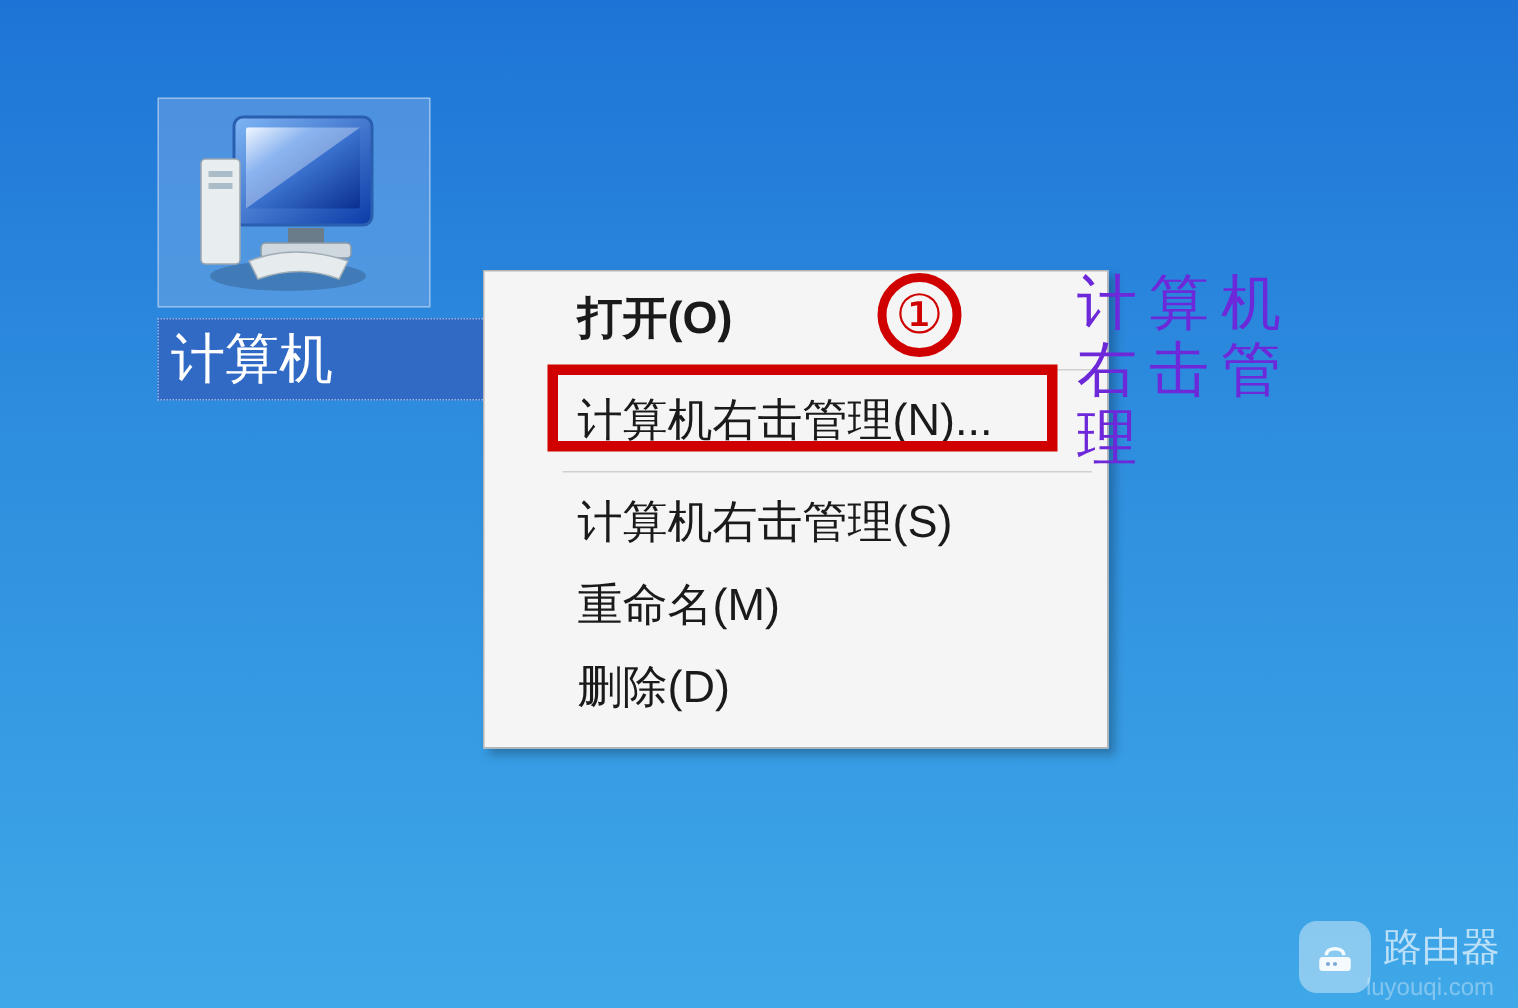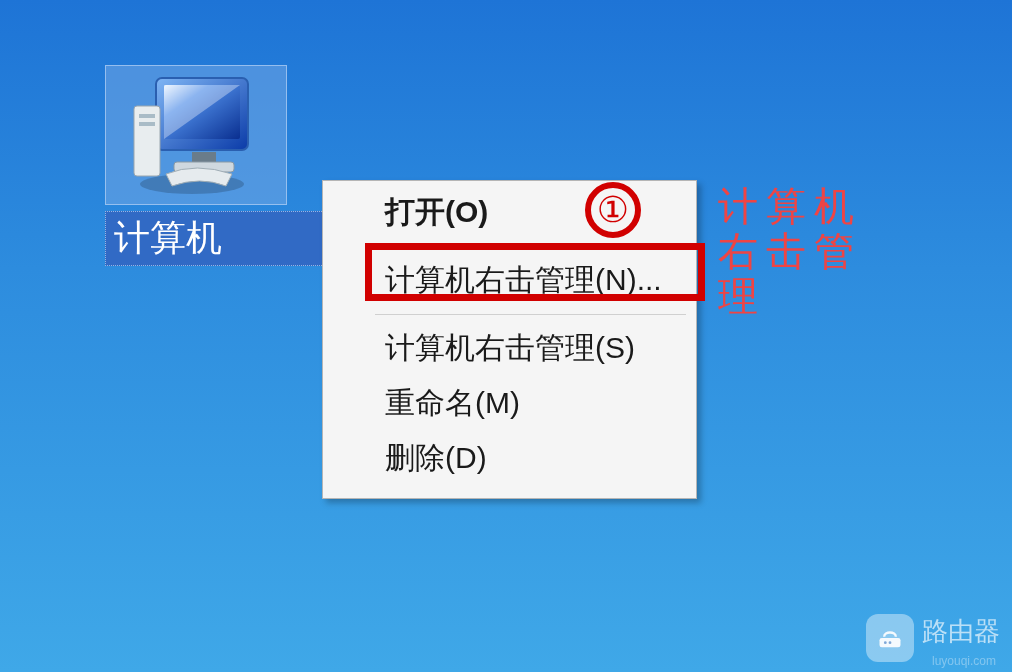--- a/index.html
+++ b/index.html
@@ -33,21 +33,21 @@
       font-size: 36px;
       padding: 2px 8px;
       margin-top: 2px;
       border: 1px dotted rgba(255,255,255,0.5);
     }
 
     .context-menu {
       position: absolute;
       left: 322px;
       top: 180px;
-      width: 375px;
+      width: 417px;
       background: #f5f5f5;
       border: 1px solid #b5b5b5;
       box-shadow: 4px 4px 6px rgba(0,0,0,0.25);
       padding: 4px 2px 12px 2px;
     }
     .context-menu ul { list-style: none; }
     .menu-item {
       display: flex;
       align-items: center;
       font-size: 30px;
@@ -91,40 +91,40 @@
       top: 243px;
       width: 340px;
       height: 58px;
       border: 7px solid #d10000;
       pointer-events: none;
     }
     .annot-text {
       position: absolute;
       left: 718px;
       top: 184px;
-      color: #ef4444;
-      font-family: Liberation Sans, sans-serif;
+      color: #6d28d9;
+      font-family: Liberation Mono, monospace;
       font-size: 40px;
       line-height: 1.12;
       writing-mode: horizontal-tb;
       letter-spacing: 8px;
       width: 160px;
     }
 
     .watermark {
       position: absolute;
       right: 12px;
       bottom: 10px;
       display: flex;
       align-items: flex-start;
       gap: 8px;
       color: rgba(255,255,255,0.65);
       font-size: 26px;
     }
-    .wm-sub { position: absolute; right: 16px; bottom: 4px; color: rgba(255,255,255,0.35); font-size: 12px; padding-left: 48px; }
+    .wm-sub { position: absolute; right: 16px; bottom: 4px; color: rgba(255,255,255,0.35); font-size: 16px; padding-left: 48px; }
     .wm-logo {
       width: 48px; height: 48px;
       background: rgba(255,255,255,0.4);
       border-radius: 12px;
       display: flex; align-items: center; justify-content: center;
     }
   </style>
 </head>
 <body>
 

